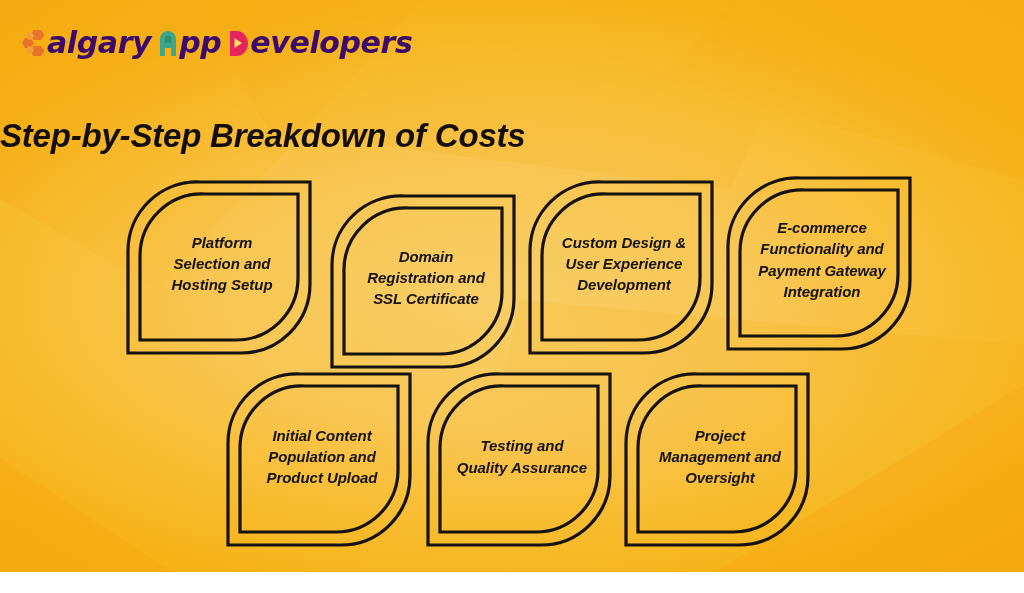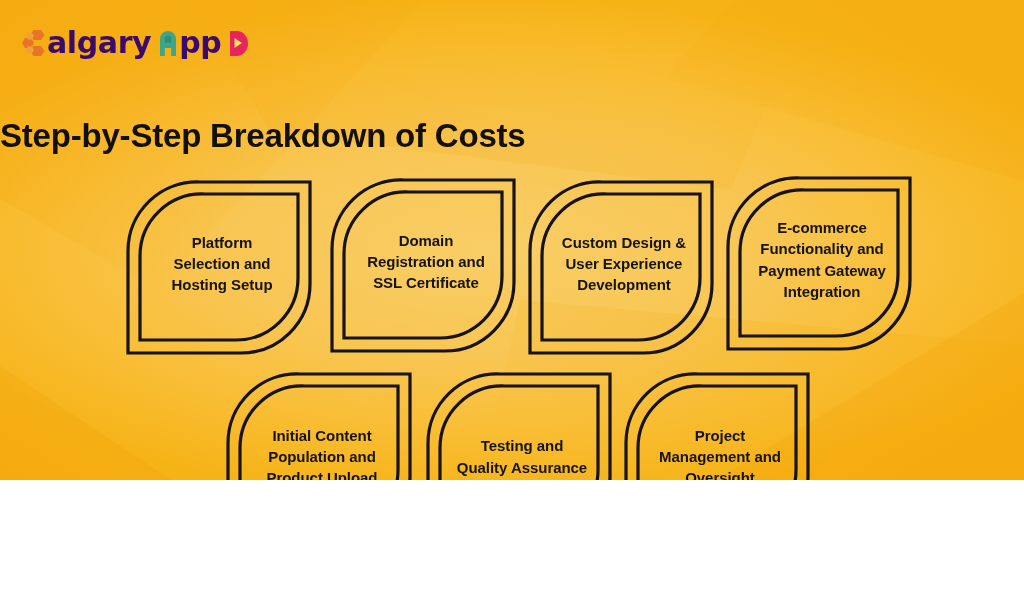--- a/index.html
+++ b/index.html
@@ -9,23 +9,24 @@
   body {
     width: 1024px;
     height: 593px;
     overflow: hidden;
     font-family: "Liberation Sans", sans-serif;
   }
 
   #infographic {
     position: relative;
     width: 1024px;
-    height: 480px;
+    height: 572px;
     background: #22c55e;
     overflow: hidden;
+    font-style: italic;
   }
 
   
   .bg-base {
     position: absolute;
     inset: 0;
     background:
       radial-gradient(ellipse 70% 60% at 48% 52%, #F8CE66 0%, #F8C653 38%, #F9BE36 62%, #F6B316 88%);
   }
   .bg-facet {
@@ -219,39 +220,40 @@
         </svg>
       </span>
       <span class="logo-word-part">pp</span>
 
       <span class="logo-mark-d">
         <svg width="22" height="26" viewBox="0 0 22 26">
           <path d="M2 1 L9 1 A11 12.5 0 0 1 9 26 L2 26 Z" fill="#E8245E"></path>
           <path d="M6.5 8 L14 13 L6.5 18 Z" fill="#FFE35C"></path>
         </svg>
       </span>
+      <span class="logo-word-part">evelopers</span>
     </div>
 
   </div>
 
   <div class="main-title">Step-by-Step Breakdown of Costs</div>
 
   <div class="cards-layer">
 
     <div class="leaf-card row-top" style="left:126px; top:180px;">
       <svg width="186" height="175" viewBox="0 0 186 175">
         <path d="M74 2 L184 2 L184 104 A69 69 0 0 1 115 173 L2 173 L2 71 A69 69 0 0 1 74 2 Z" fill="none" stroke="#15120F" stroke-width="3.2"></path>
         <path d="M79 14 L172 14 L172 98 A62 62 0 0 1 110 160 L14 160 L14 76 A62 62 0 0 1 79 14 Z" fill="none" stroke="#15120F" stroke-width="3.2"></path>
       </svg>
       <div class="leaf-label">Platform
 Selection and
 Hosting Setup</div>
     </div>
 
-    <div class="leaf-card row-top" style="left:330px; top:178px;">
+    <div class="leaf-card row-top" style="left:330px; top:194px;">
       <svg width="186" height="175" viewBox="0 0 186 175">
         <path d="M74 2 L184 2 L184 104 A69 69 0 0 1 115 173 L2 173 L2 71 A69 69 0 0 1 74 2 Z" fill="none" stroke="#15120F" stroke-width="3.2"></path>
         <path d="M79 14 L172 14 L172 98 A62 62 0 0 1 110 160 L14 160 L14 76 A62 62 0 0 1 79 14 Z" fill="none" stroke="#15120F" stroke-width="3.2"></path>
       </svg>
       <div class="leaf-label">Domain
 Registration and
 SSL Certificate</div>
     </div>
 
     <div class="leaf-card row-top" style="left:528px; top:180px;">

